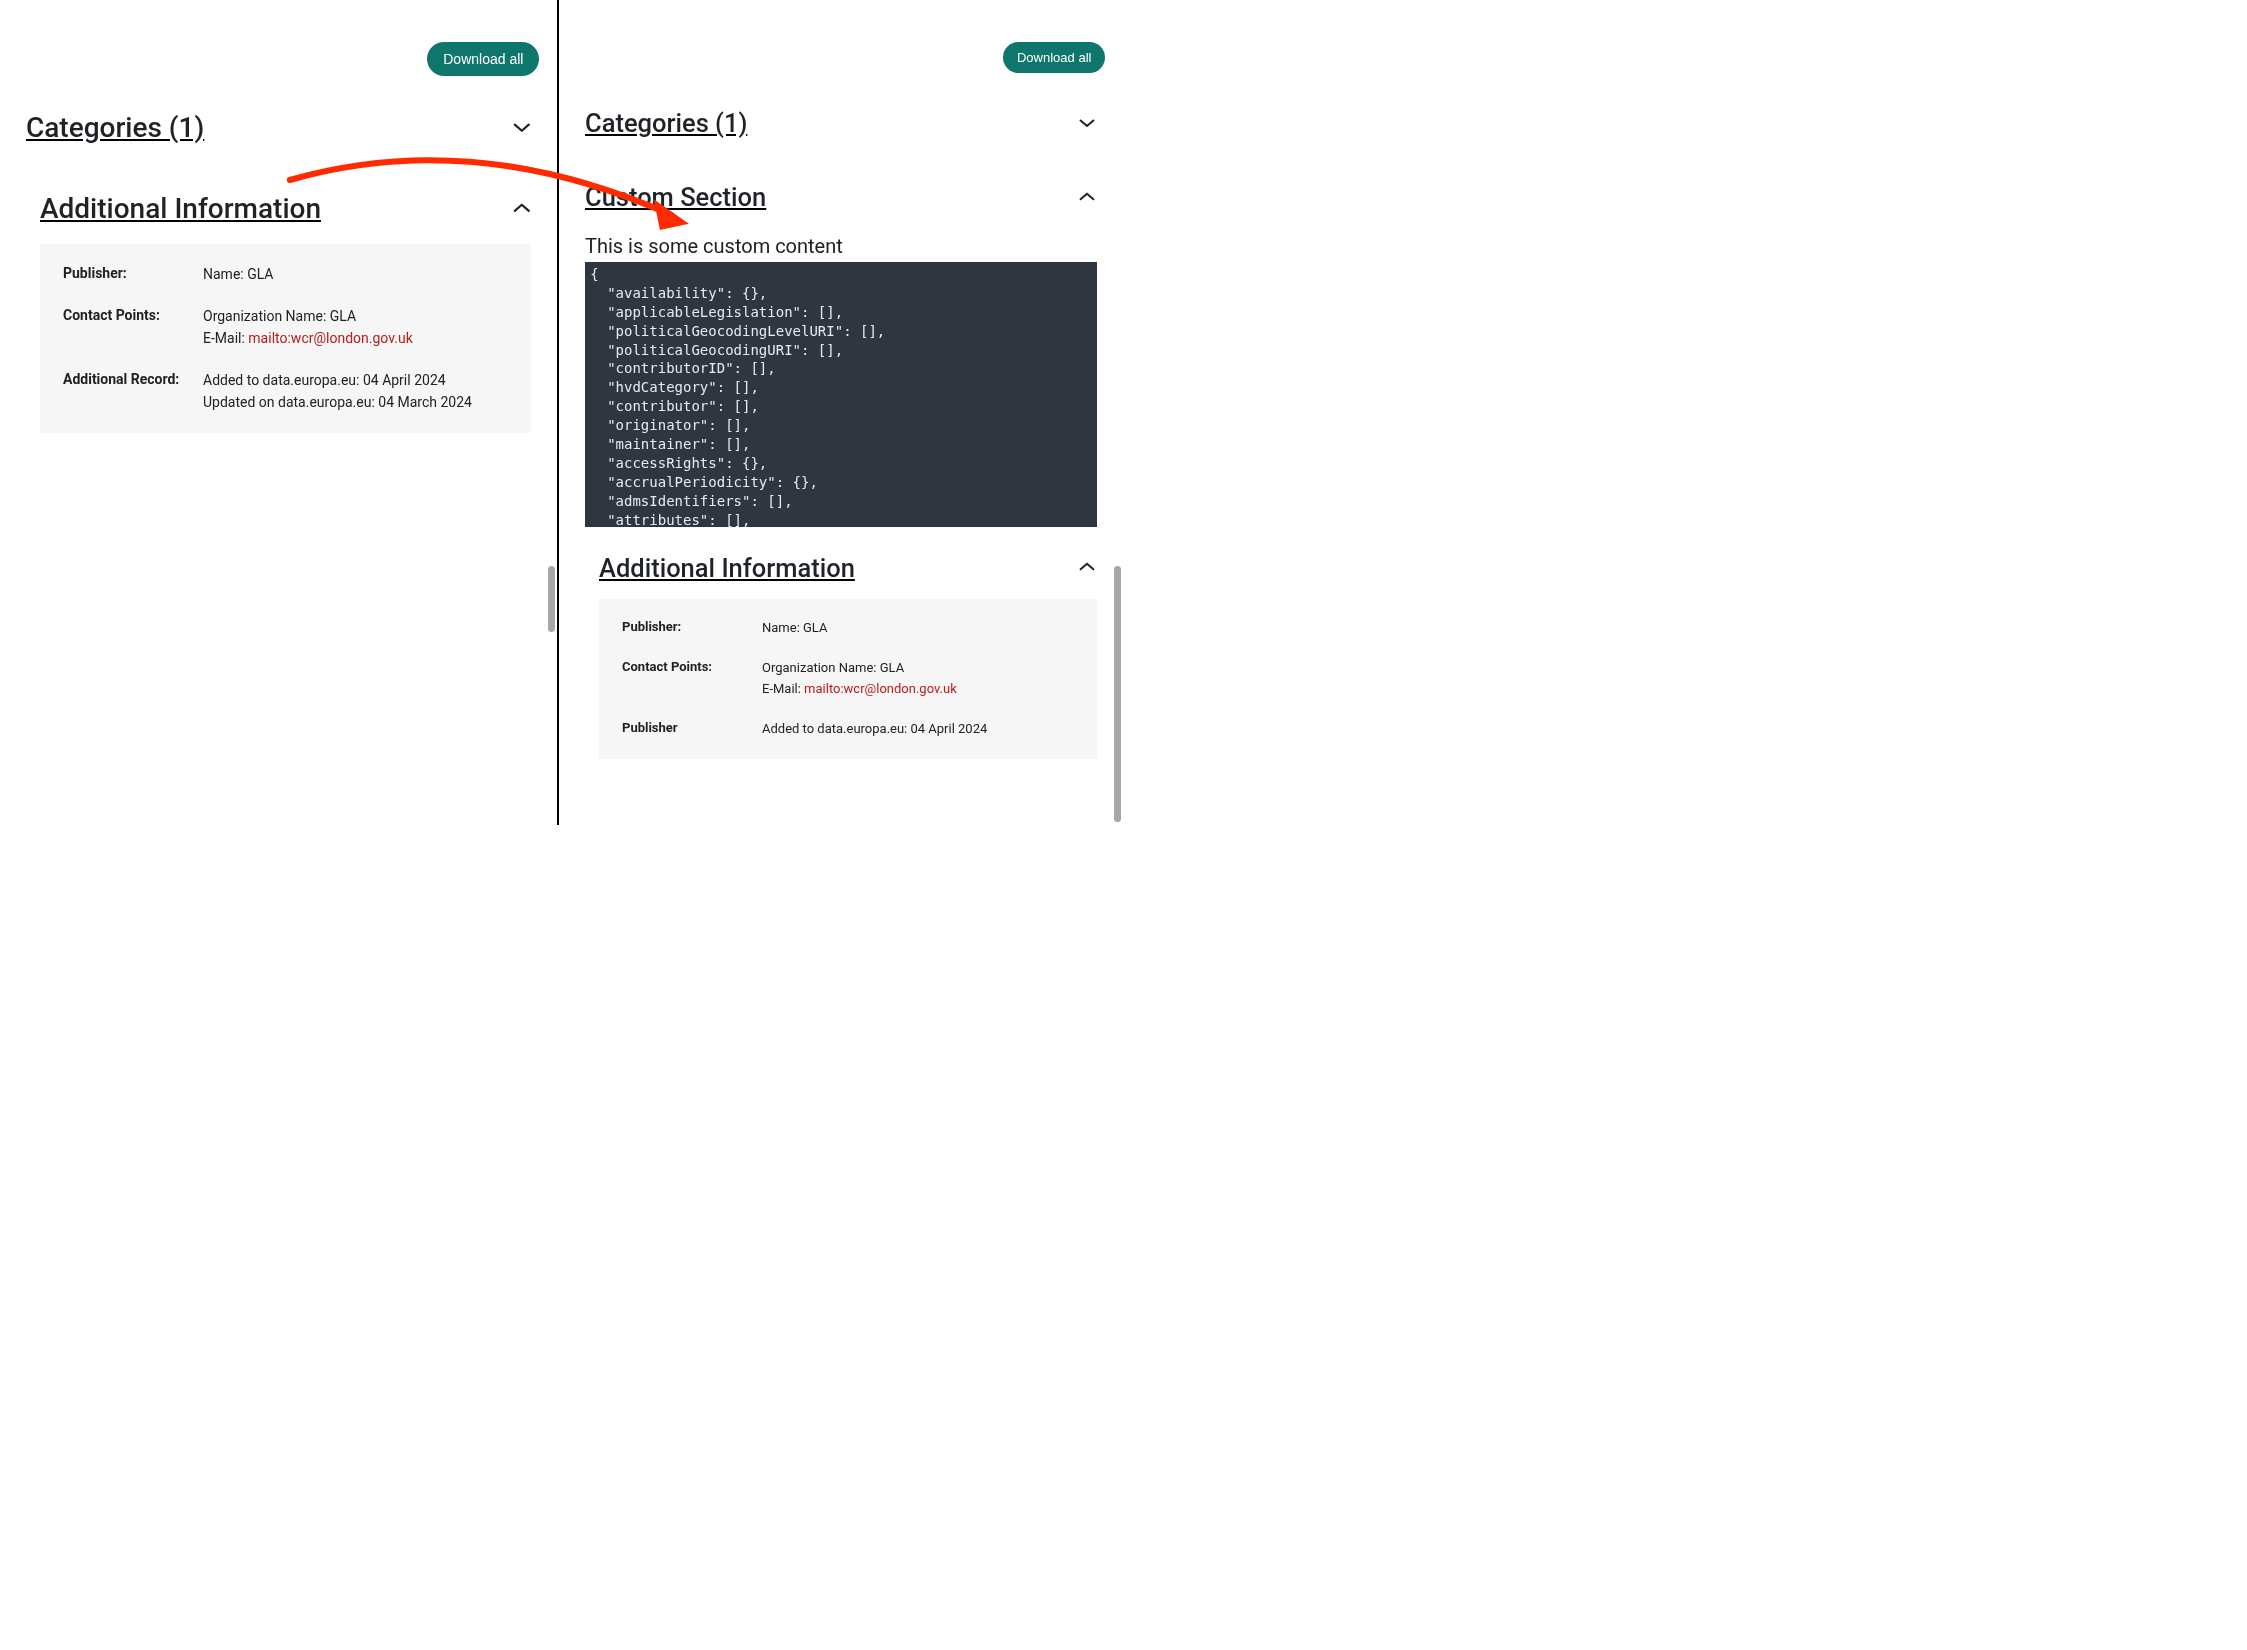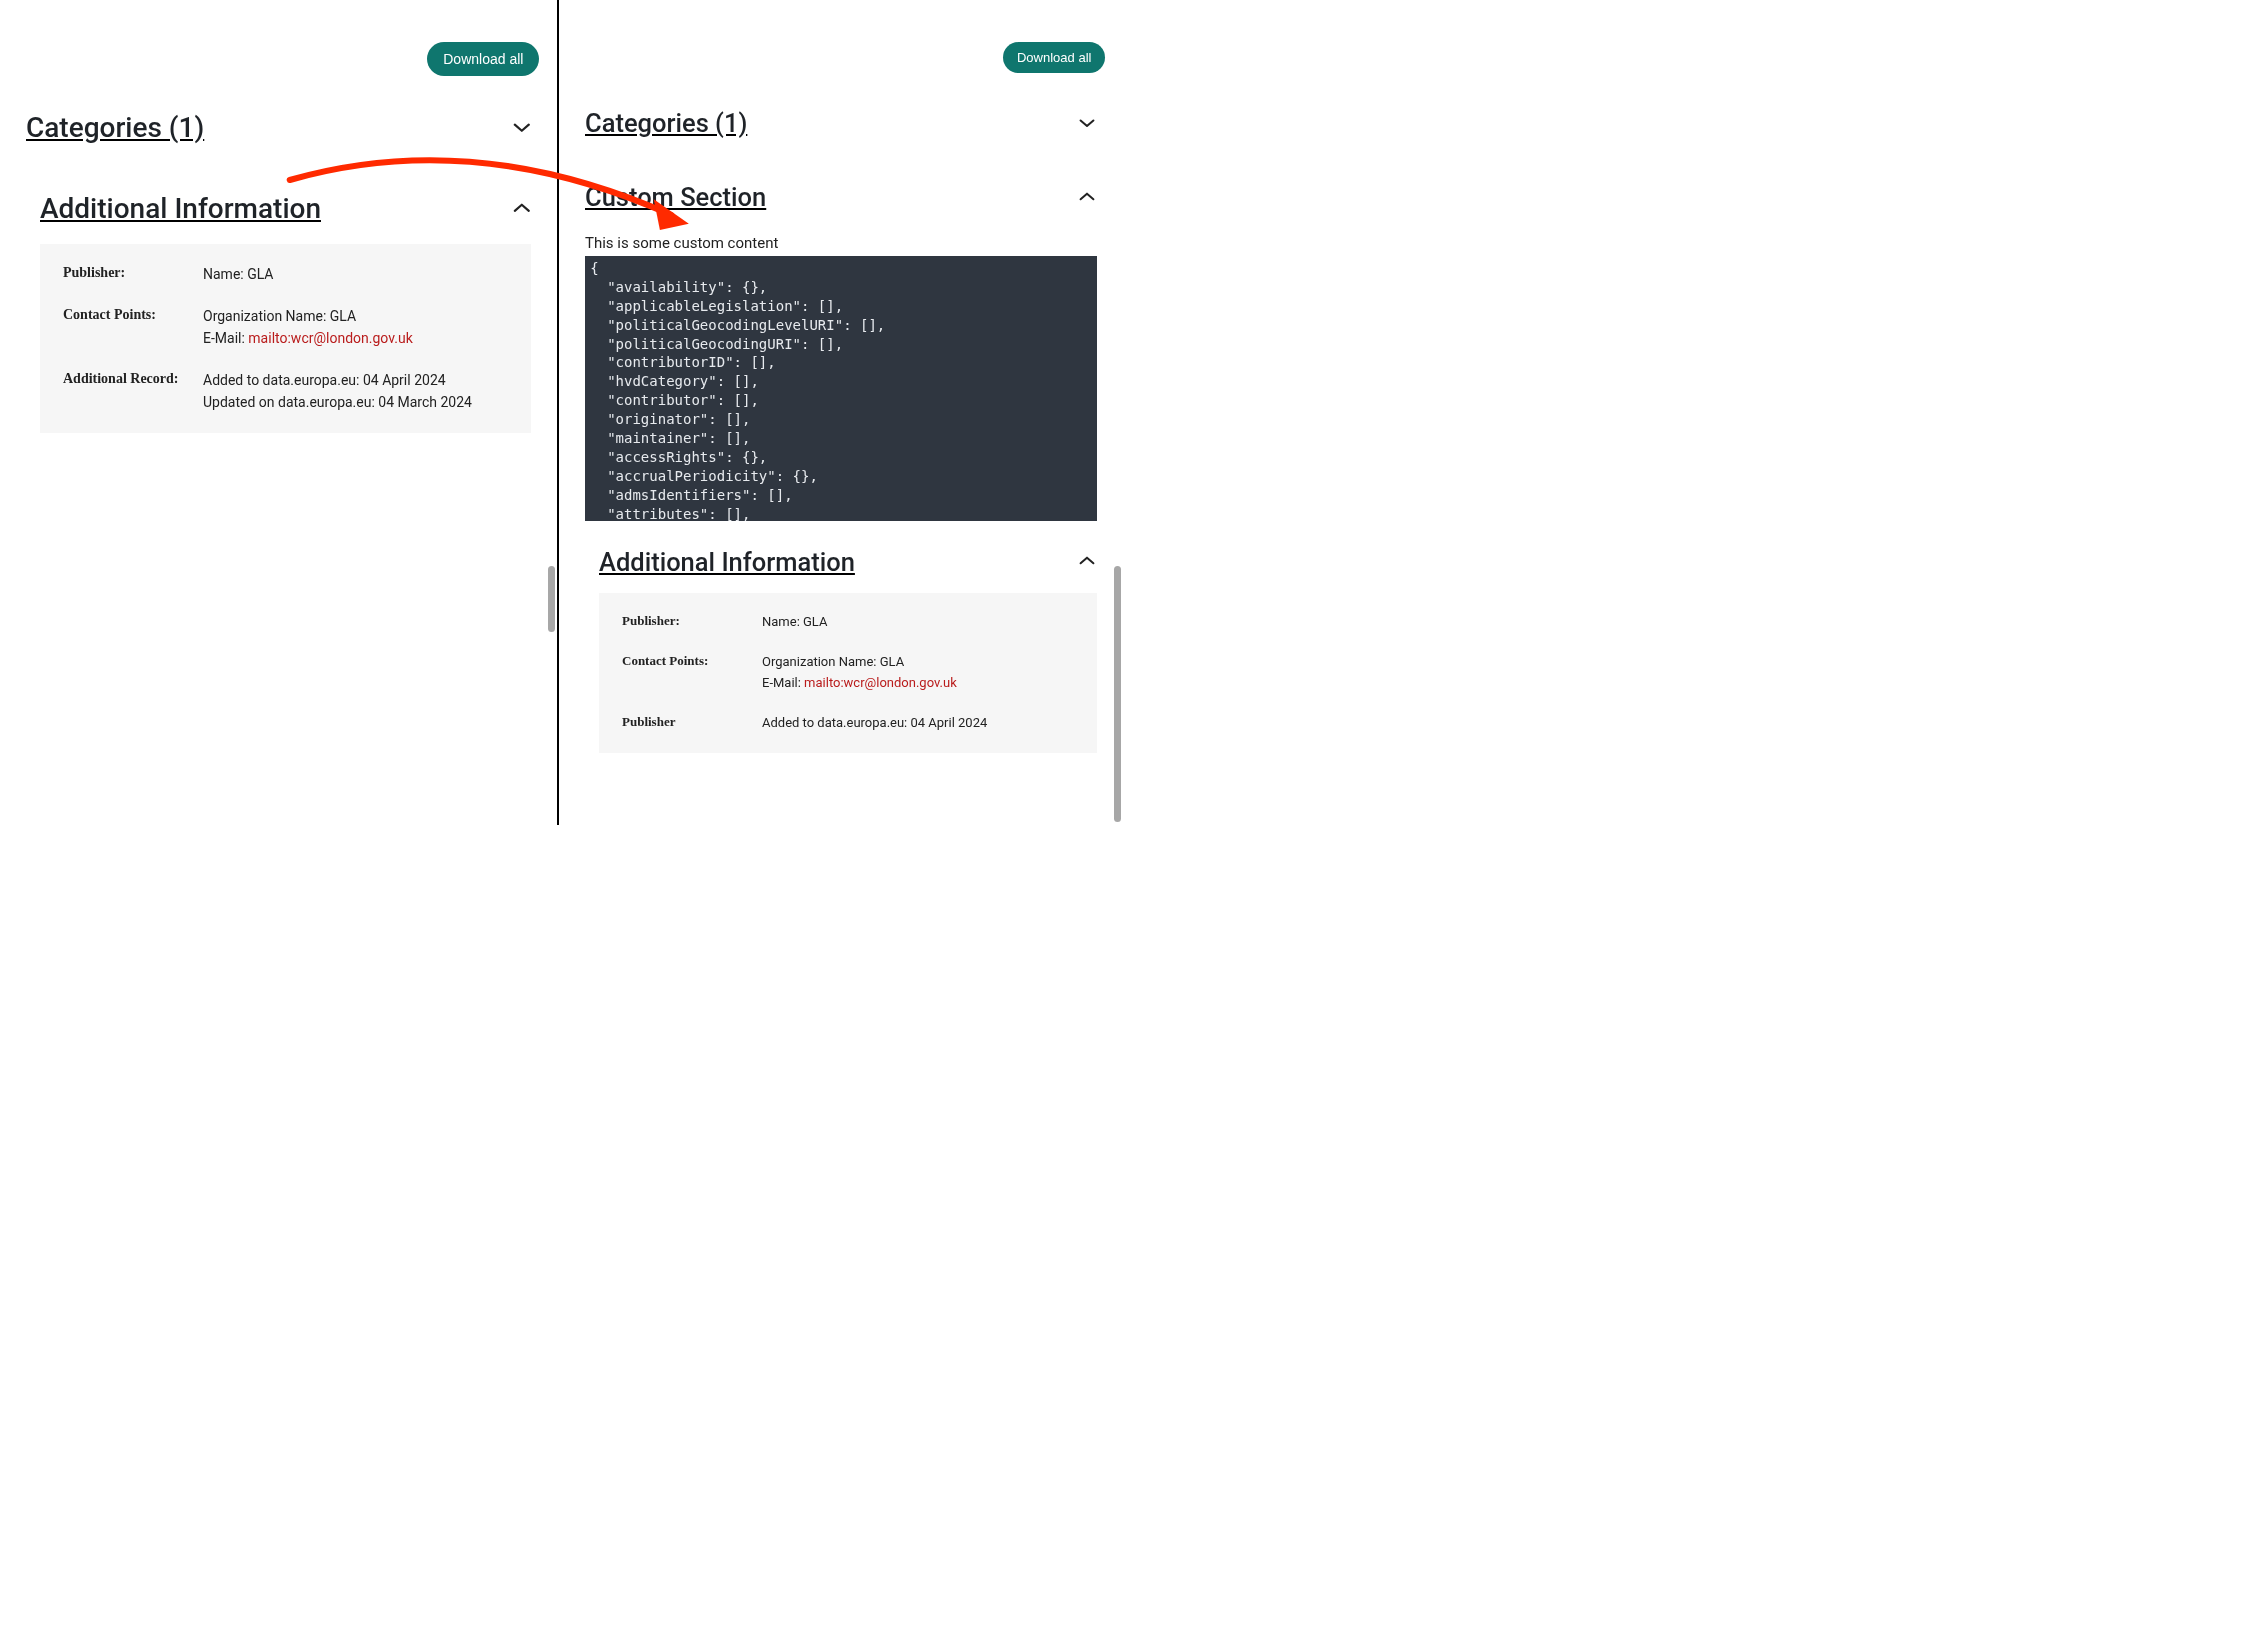--- a/index.html
+++ b/index.html
@@ -86,21 +86,20 @@
 .info-row {
   display: flex;
   margin-bottom: 19.3px;
 }
 .info-row:last-child { margin-bottom: 0; }
 .info-label {
   width: 140px;
   font-weight: 700;
   flex-shrink: 0;
   line-height: 1.45;
-  font-family: Liberation Serif, serif;
 }
 .info-value {
   flex: 1;
   line-height: 1.6;
 }
 .info-value .line { display: block; }
 .link {
   color: #b91c1c;
   text-decoration: none;
   cursor: pointer;
@@ -119,21 +118,21 @@
 .footer-link {
   display: block;
   font-size: 14px;
   margin-bottom: 7px;
   cursor: pointer;
 }
 .custom-section {
   padding: 0 26px 26px 26px;
 }
 .custom-desc {
-  font-size: 15px;
+  font-size: 20px;
   color: #222;
   margin-top: 22px;
 }
 .code-block {
   background: #2f3640;
   color: #e7eaee;
   font-family: ui-monospace, SFMono-Regular, Menlo, Monaco, monospace;
   font-size: 14px;
   line-height: 1.35;
   padding: 3.5px 5.3px 5.3px 5.3px;

